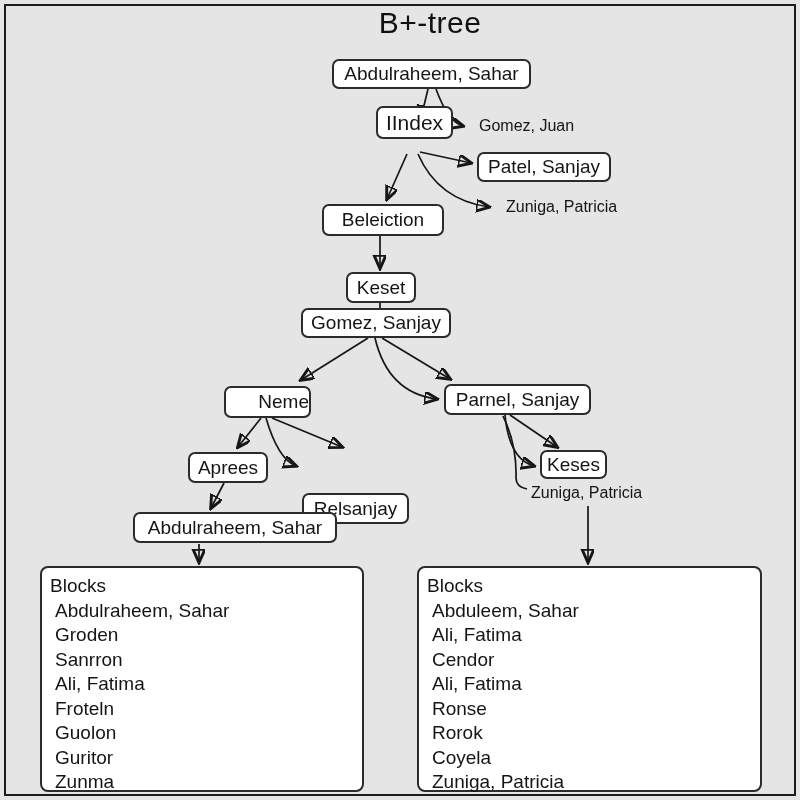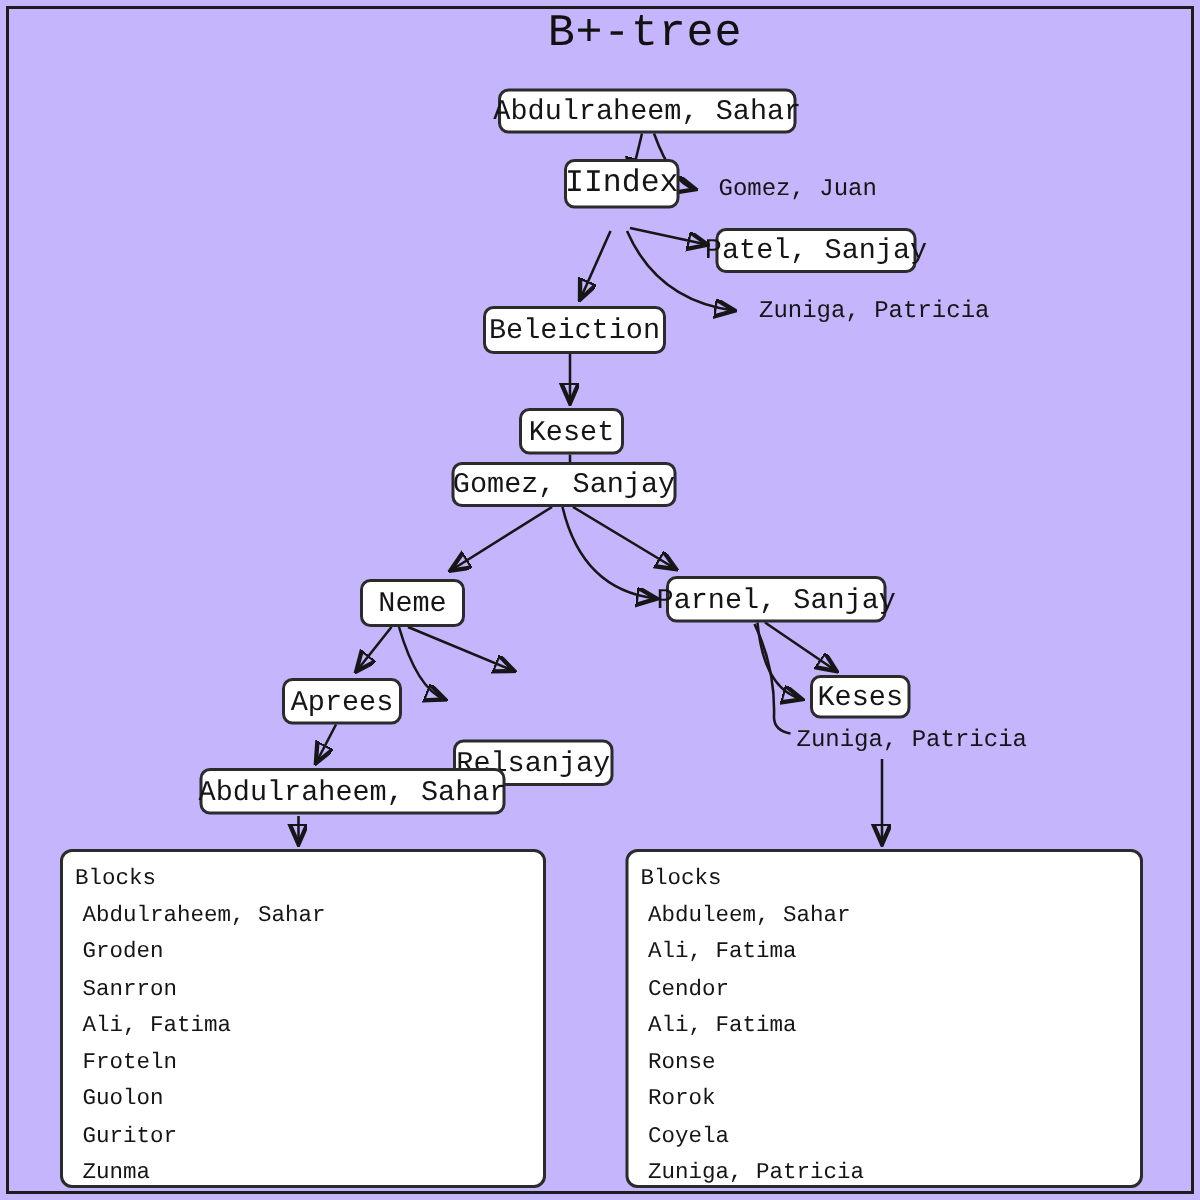--- a/index.html
+++ b/index.html
@@ -1,18 +1,18 @@
 <!DOCTYPE html>
 <html><head>
 <meta charset="utf-8">
 <style>
   html,body{margin:0;padding:0;background:#fff;}
   #stage{
-    position:relative;width:800px;height:800px;background:#c4b5fd;
-    font-family:Liberation Mono, monospace;color:#111;
+    position:relative;width:800px;height:800px;background:#e5e5e5;
+    font-family:Liberation Sans, sans-serif;color:#111;
     overflow:hidden;
   }
   .outer-border{
     position:absolute;left:4px;top:4px;right:4px;bottom:4px;
     border:2px solid #1c1c1c;pointer-events:none;
   }
   .title{
     position:absolute;left:310px;top:6px;width:240px;text-align:center;
     font-size:30px;letter-spacing:0.5px;color:#111;
   }
@@ -21,21 +21,21 @@
     display:flex;align-items:center;justify-content:center;
     font-size:19px;white-space:nowrap;box-sizing:border-box;color:#151515;
   }
   .floating-label{
     position:absolute;font-size:16px;white-space:nowrap;color:#151515;
   }
   .blocks-box{
     position:absolute;background:#fff;border:2px solid #2b2b2b;border-radius:8px;
     box-sizing:border-box;padding:6px 8px 4px 8px;
   }
-  .blocks-line{font-size:15px;line-height:24.5px;white-space:nowrap;color:#151515;}
+  .blocks-line{font-size:19px;line-height:24.5px;white-space:nowrap;color:#151515;}
   .blocks-line.item{padding-left:5px;}
   svg.edges{position:absolute;left:0;top:0;width:800px;height:800px;pointer-events:none;}
   svg.edges path{fill:none;stroke:#161616;stroke-width:1.7;}
 </style>
 </head>
 <body>
 
 <div id="stage">
 
   <div class="outer-border"></div>
@@ -109,21 +109,21 @@
     </div>
 
   <div class="node" style="left:346px;top:272px;width:70px;height:31px;">
       <span>Keset</span>
     </div>
 
   <div class="node" style="left:301px;top:308px;width:150px;height:30px;">
       <span>Gomez, Sanjay</span>
     </div>
 
-  <div class="node" style="left:240px;top:386px;width:70px;height:32px;">
+  <div class="node" style="left:224px;top:386px;width:87px;height:32px;justify-content:flex-end;">
       <span>Neme</span>
     </div>
 
   <div class="node" style="left:444px;top:384px;width:147px;height:31px;">
       <span>Parnel, Sanjay</span>
     </div>
 
   <div class="node" style="left:188px;top:452px;width:80px;height:31px;">
       <span>Aprees</span>
     </div>

